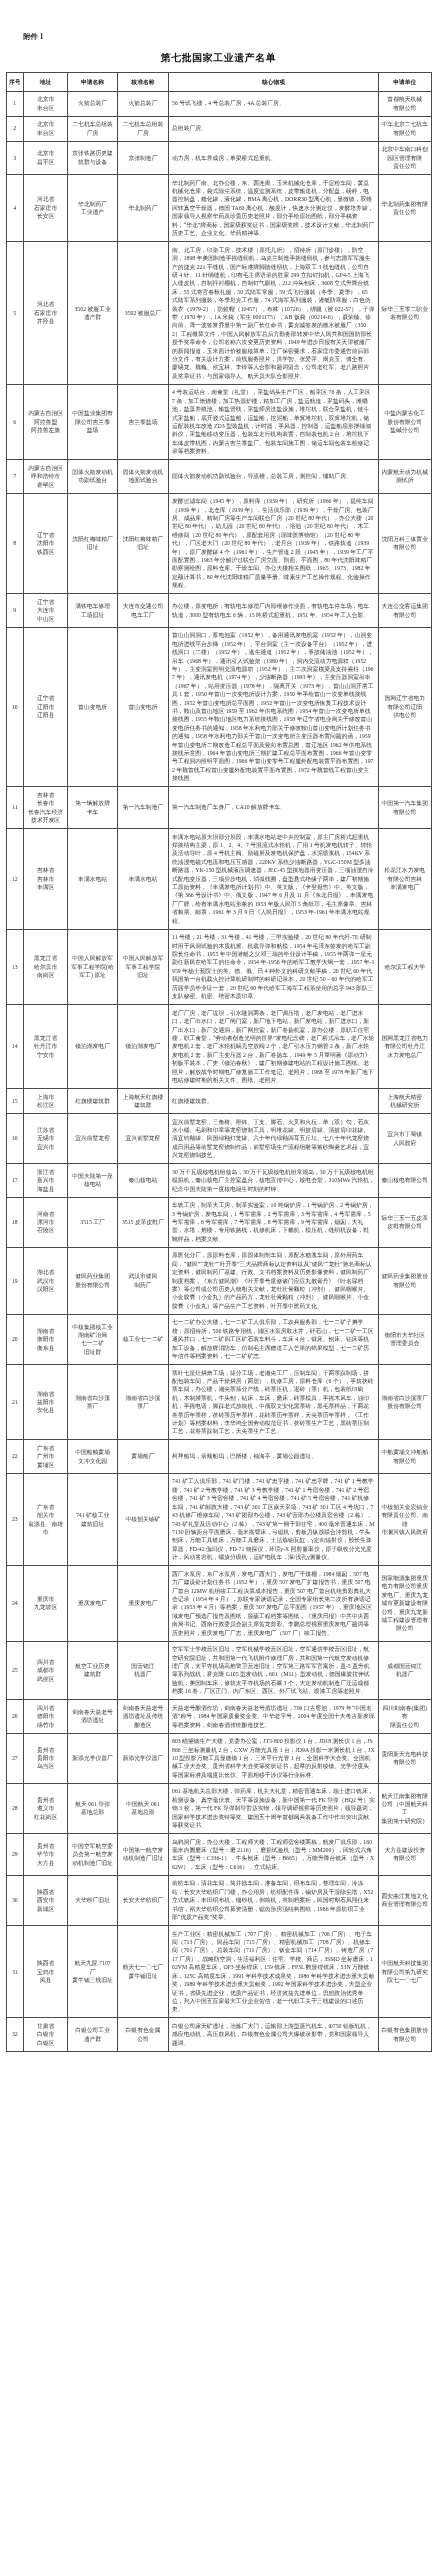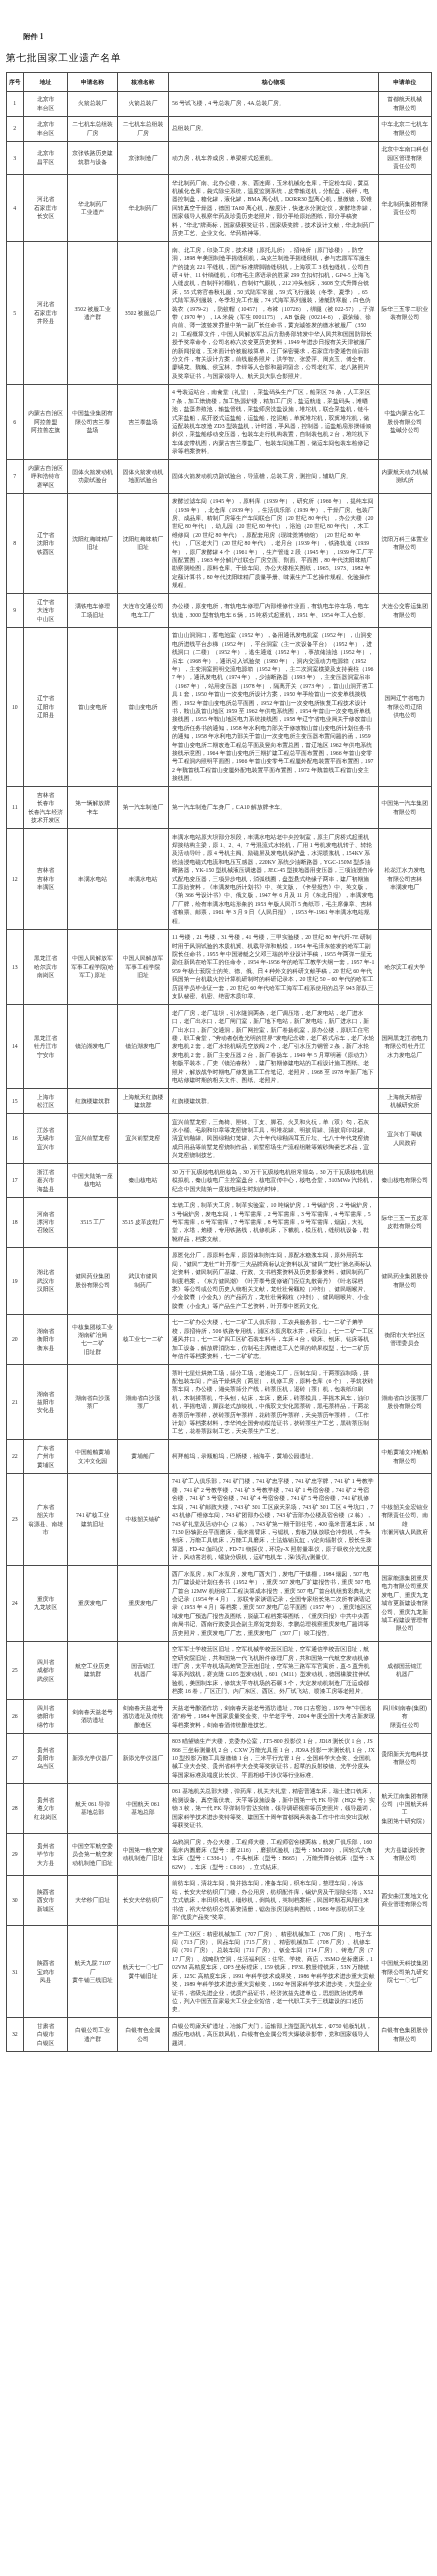--- a/index.html
+++ b/index.html
@@ -9,21 +9,21 @@
     color:#333;
     -webkit-font-smoothing:antialiased;
   }
   .page{padding:32px 5.8px 22px 5.8px;}
   .attachment{
     font-size:7.3px;font-weight:bold;color:#222;
     margin:0 0 10.2px 17.5px;
     font-family:Liberation Serif, serif;
   }
   .doc-title{
-    text-align:left;font-size:9.8px;font-weight:normal;color:#111;
+    text-align:center;font-size:9.8px;font-weight:bold;color:#111;
     letter-spacing:0.7px;margin:0 0 7.3px 0;
   }
   table.heritage{
     width:426px;border-collapse:collapse;table-layout:fixed;
     margin:0 auto;
   }
   table.heritage th, table.heritage td{
     border:0.7px solid #4a4a4a;
     font-size:5.8px;line-height:8.4px;
     padding:3.6px 2.9px;

